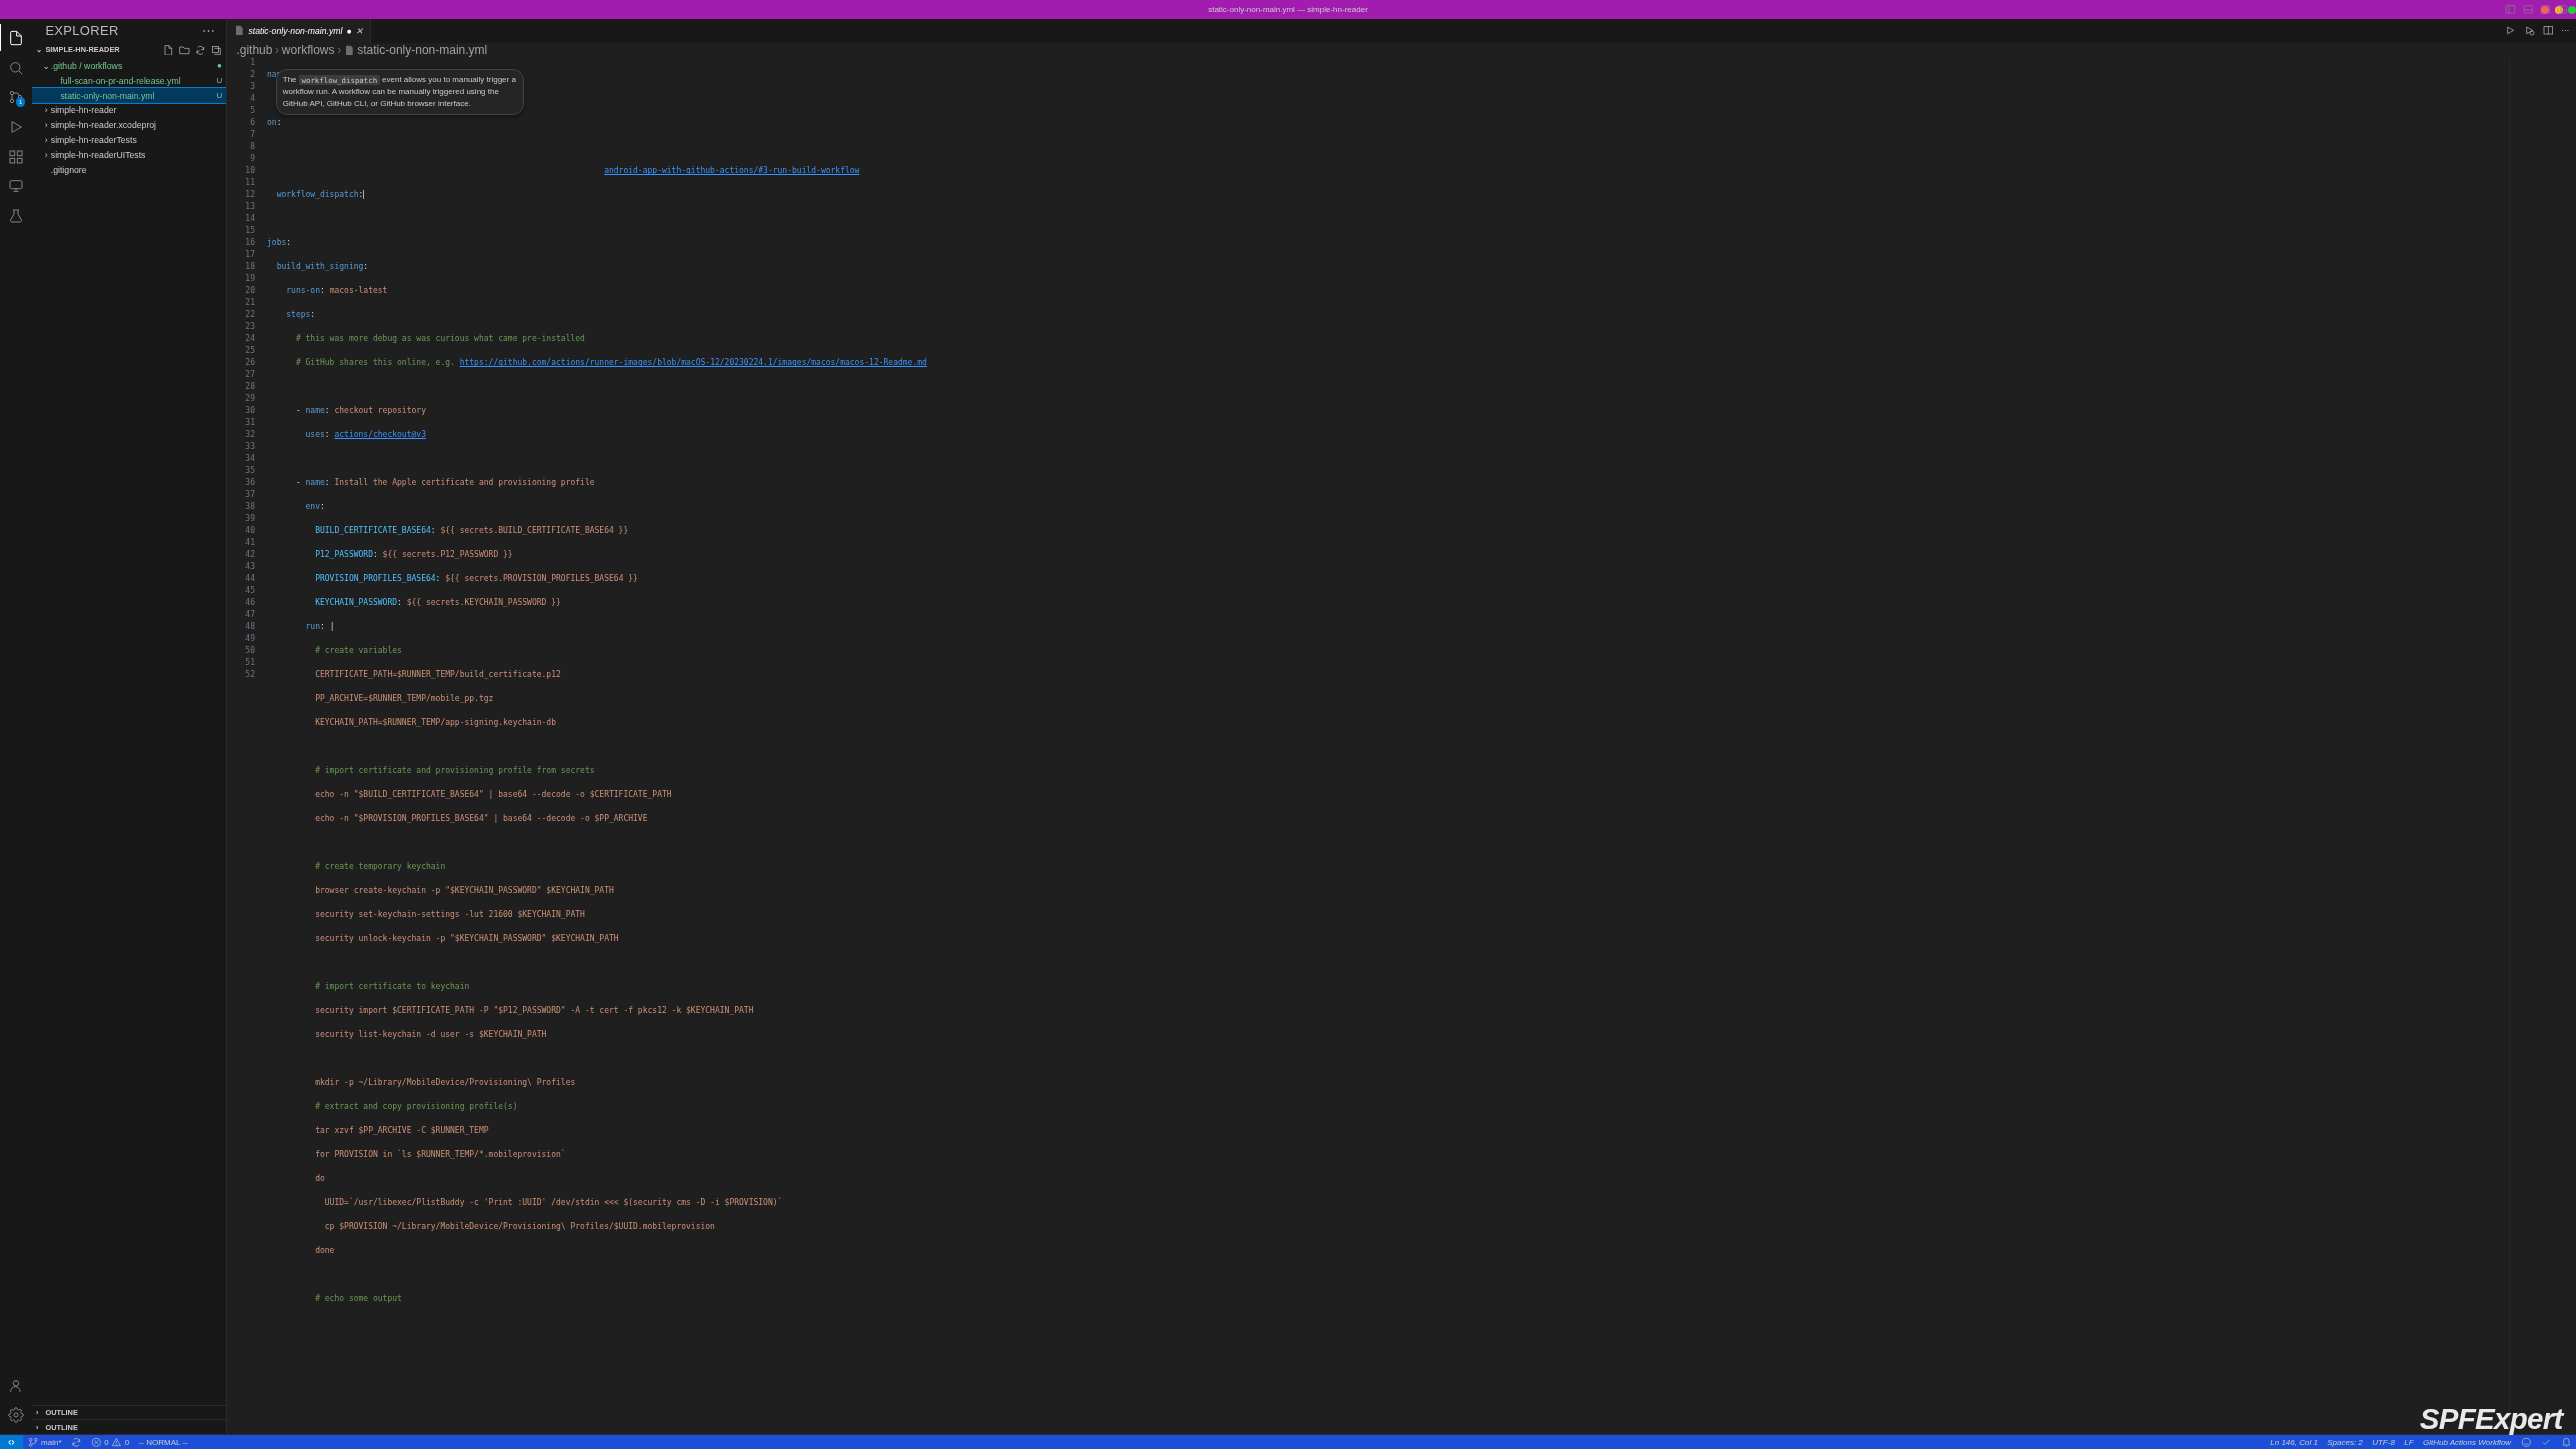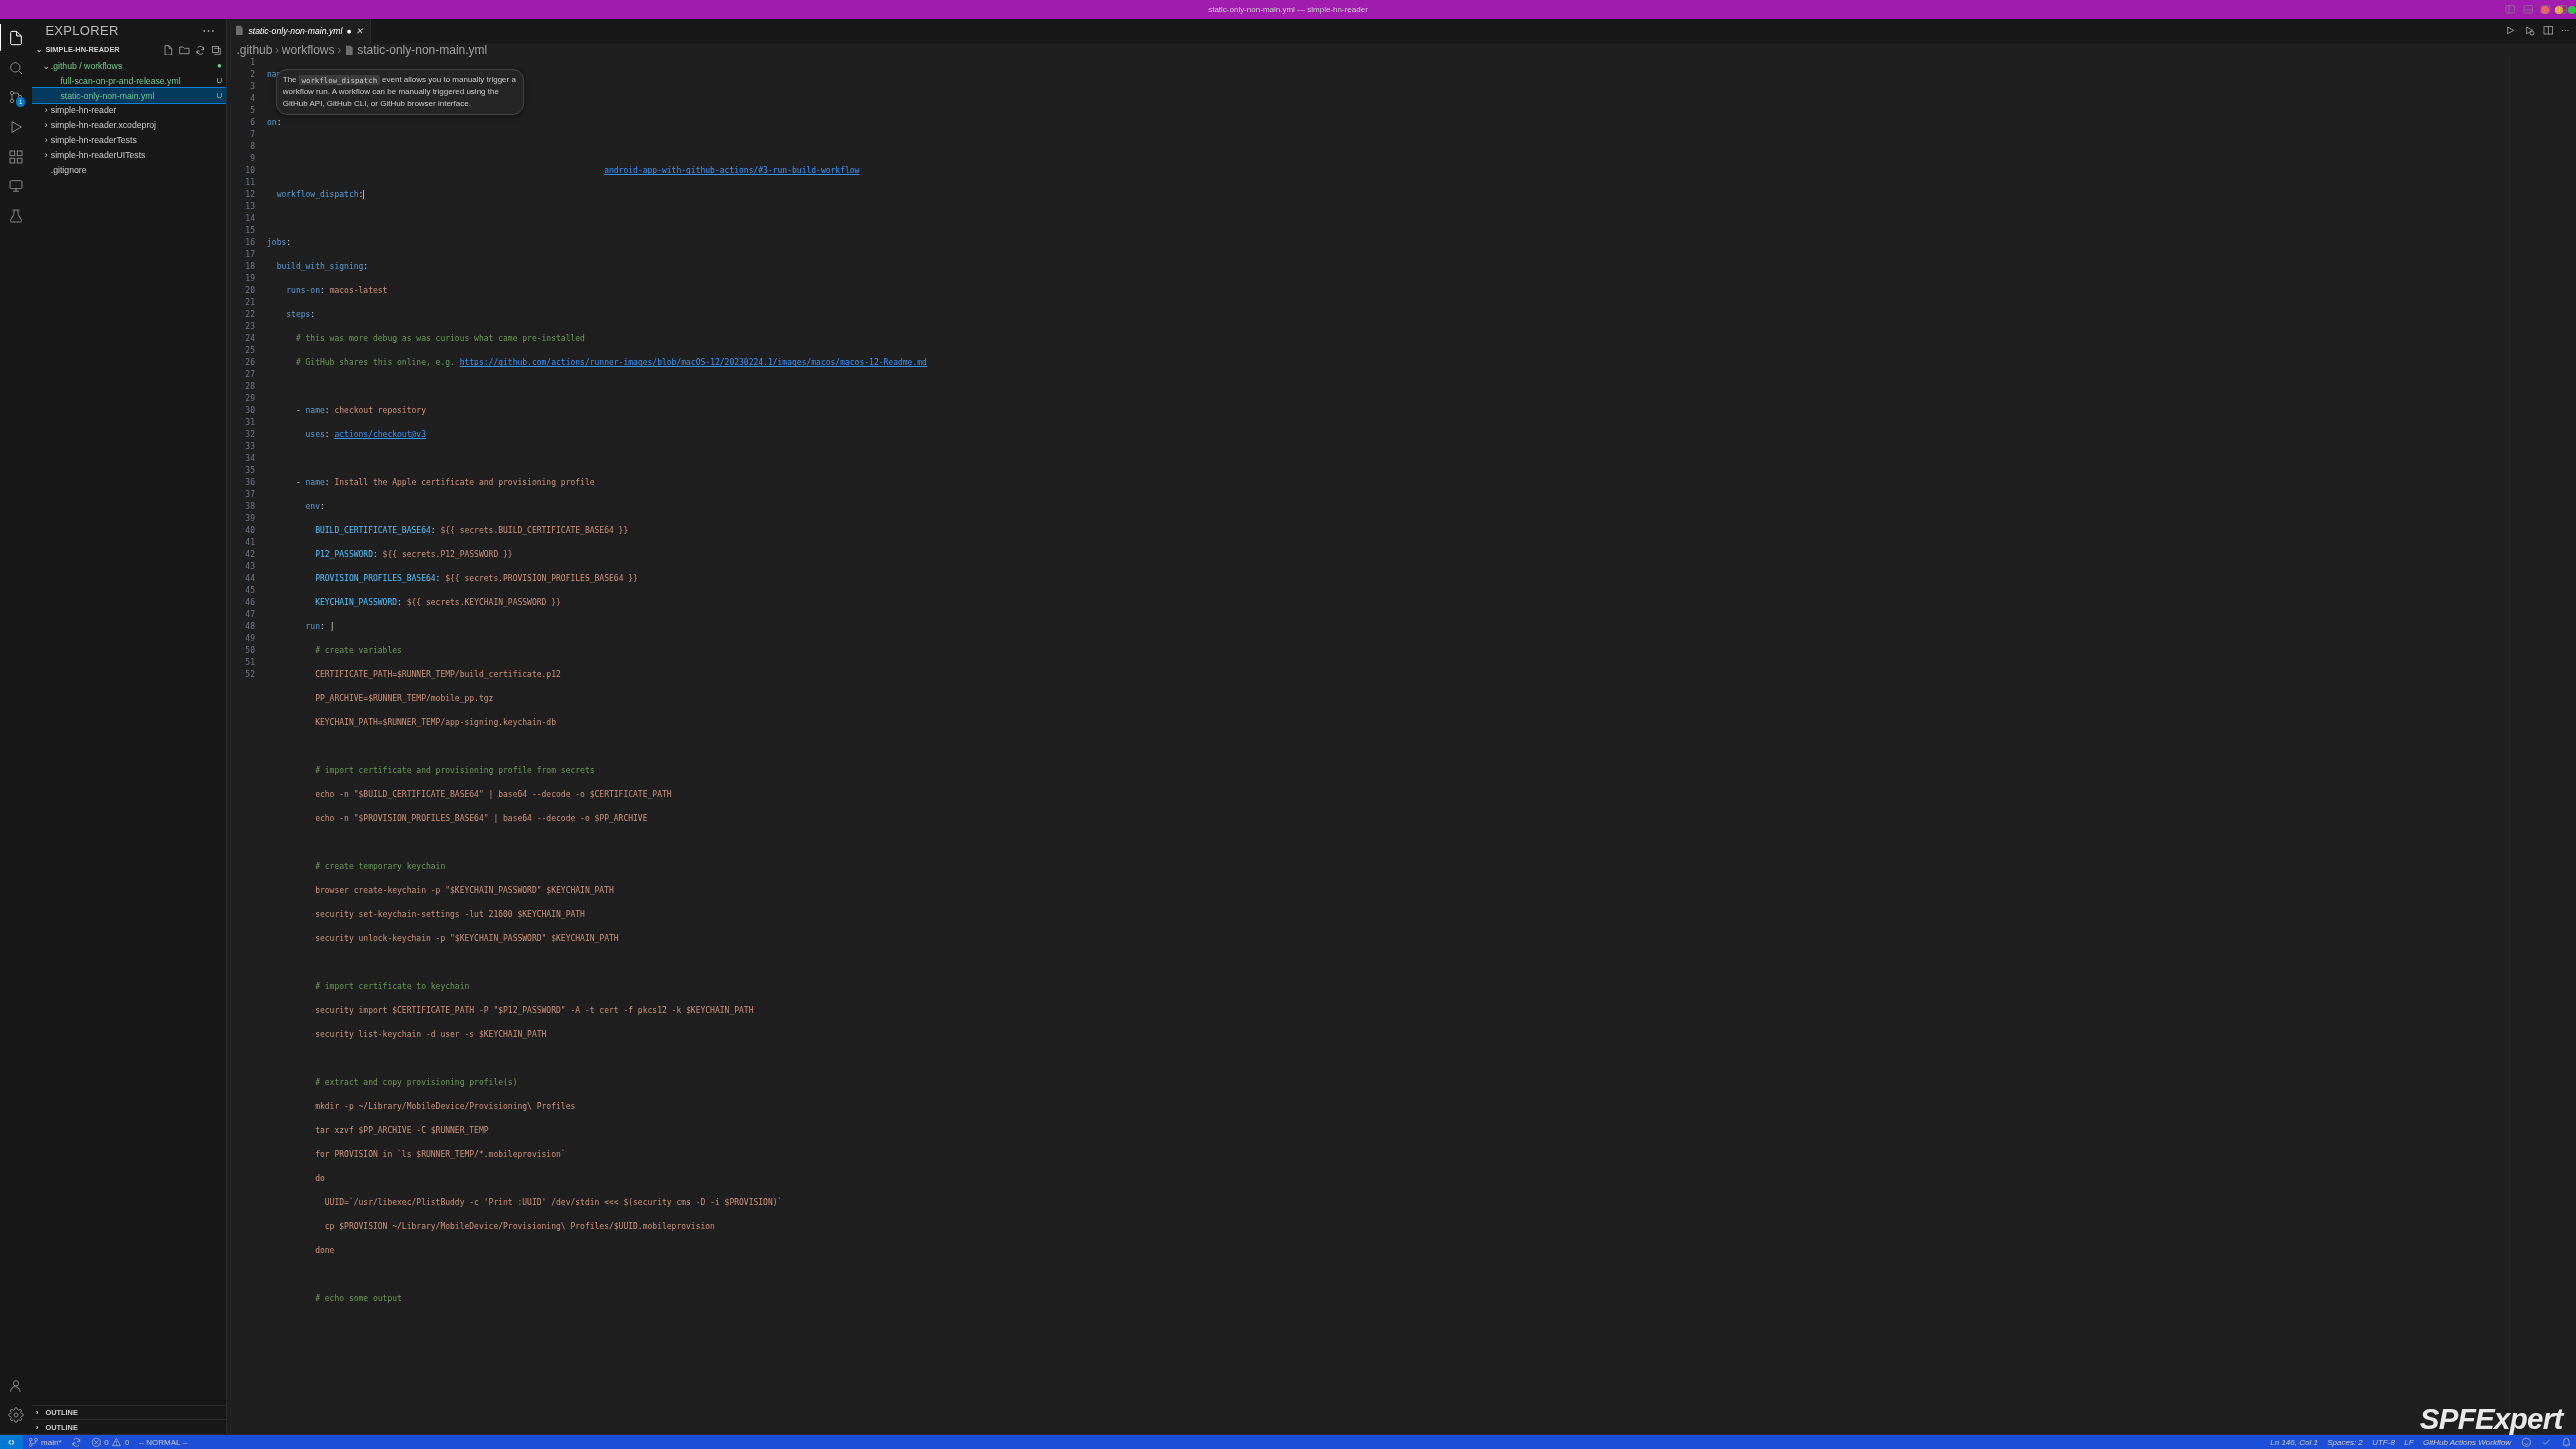--- a/index.html
+++ b/index.html
@@ -611,22 +611,22 @@
 <div class="line"></div>
 <div class="line">          <span class="tok-com"># create temporary keychain</span></div>
 <div class="line">          <span class="tok-str">browser create-keychain -p "$KEYCHAIN_PASSWORD" $KEYCHAIN_PATH</span></div>
 <div class="line">          <span class="tok-str">security set-keychain-settings -lut 21600 $KEYCHAIN_PATH</span></div>
 <div class="line">          <span class="tok-str">security unlock-keychain -p "$KEYCHAIN_PASSWORD" $KEYCHAIN_PATH</span></div>
 <div class="line"></div>
 <div class="line">          <span class="tok-com"># import certificate to keychain</span></div>
 <div class="line">          <span class="tok-str">security import $CERTIFICATE_PATH -P "$P12_PASSWORD" -A -t cert -f pkcs12 -k $KEYCHAIN_PATH</span></div>
 <div class="line">          <span class="tok-str">security list-keychain -d user -s $KEYCHAIN_PATH</span></div>
 <div class="line"></div>
+<div class="line">          <span class="tok-str">mkdir -p ~/Library/MobileDevice/Provisioning\ Profiles</span></div>
 <div class="line">          <span class="tok-com"># extract and copy provisioning profile(s)</span></div>
-<div class="line">          <span class="tok-str">mkdir -p ~/Library/MobileDevice/Provisioning\ Profiles</span></div>
 <div class="line">          <span class="tok-str">tar xzvf $PP_ARCHIVE -C $RUNNER_TEMP</span></div>
 <div class="line">          <span class="tok-str">for PROVISION in `ls $RUNNER_TEMP/*.mobileprovision`</span></div>
 <div class="line">          <span class="tok-str">do</span></div>
 <div class="line">          <span class="tok-str">  UUID=`/usr/libexec/PlistBuddy -c 'Print :UUID' /dev/stdin &lt;&lt;&lt; $(security cms -D -i $PROVISION)`</span></div>
 <div class="line">          <span class="tok-str">  cp $PROVISION ~/Library/MobileDevice/Provisioning\ Profiles/$UUID.mobileprovision</span></div>
 <div class="line">          <span class="tok-str">done</span></div>
 <div class="line"></div>
 <div class="line">          <span class="tok-com"># echo some output</span></div>
 
         <div class="hover-tooltip">

